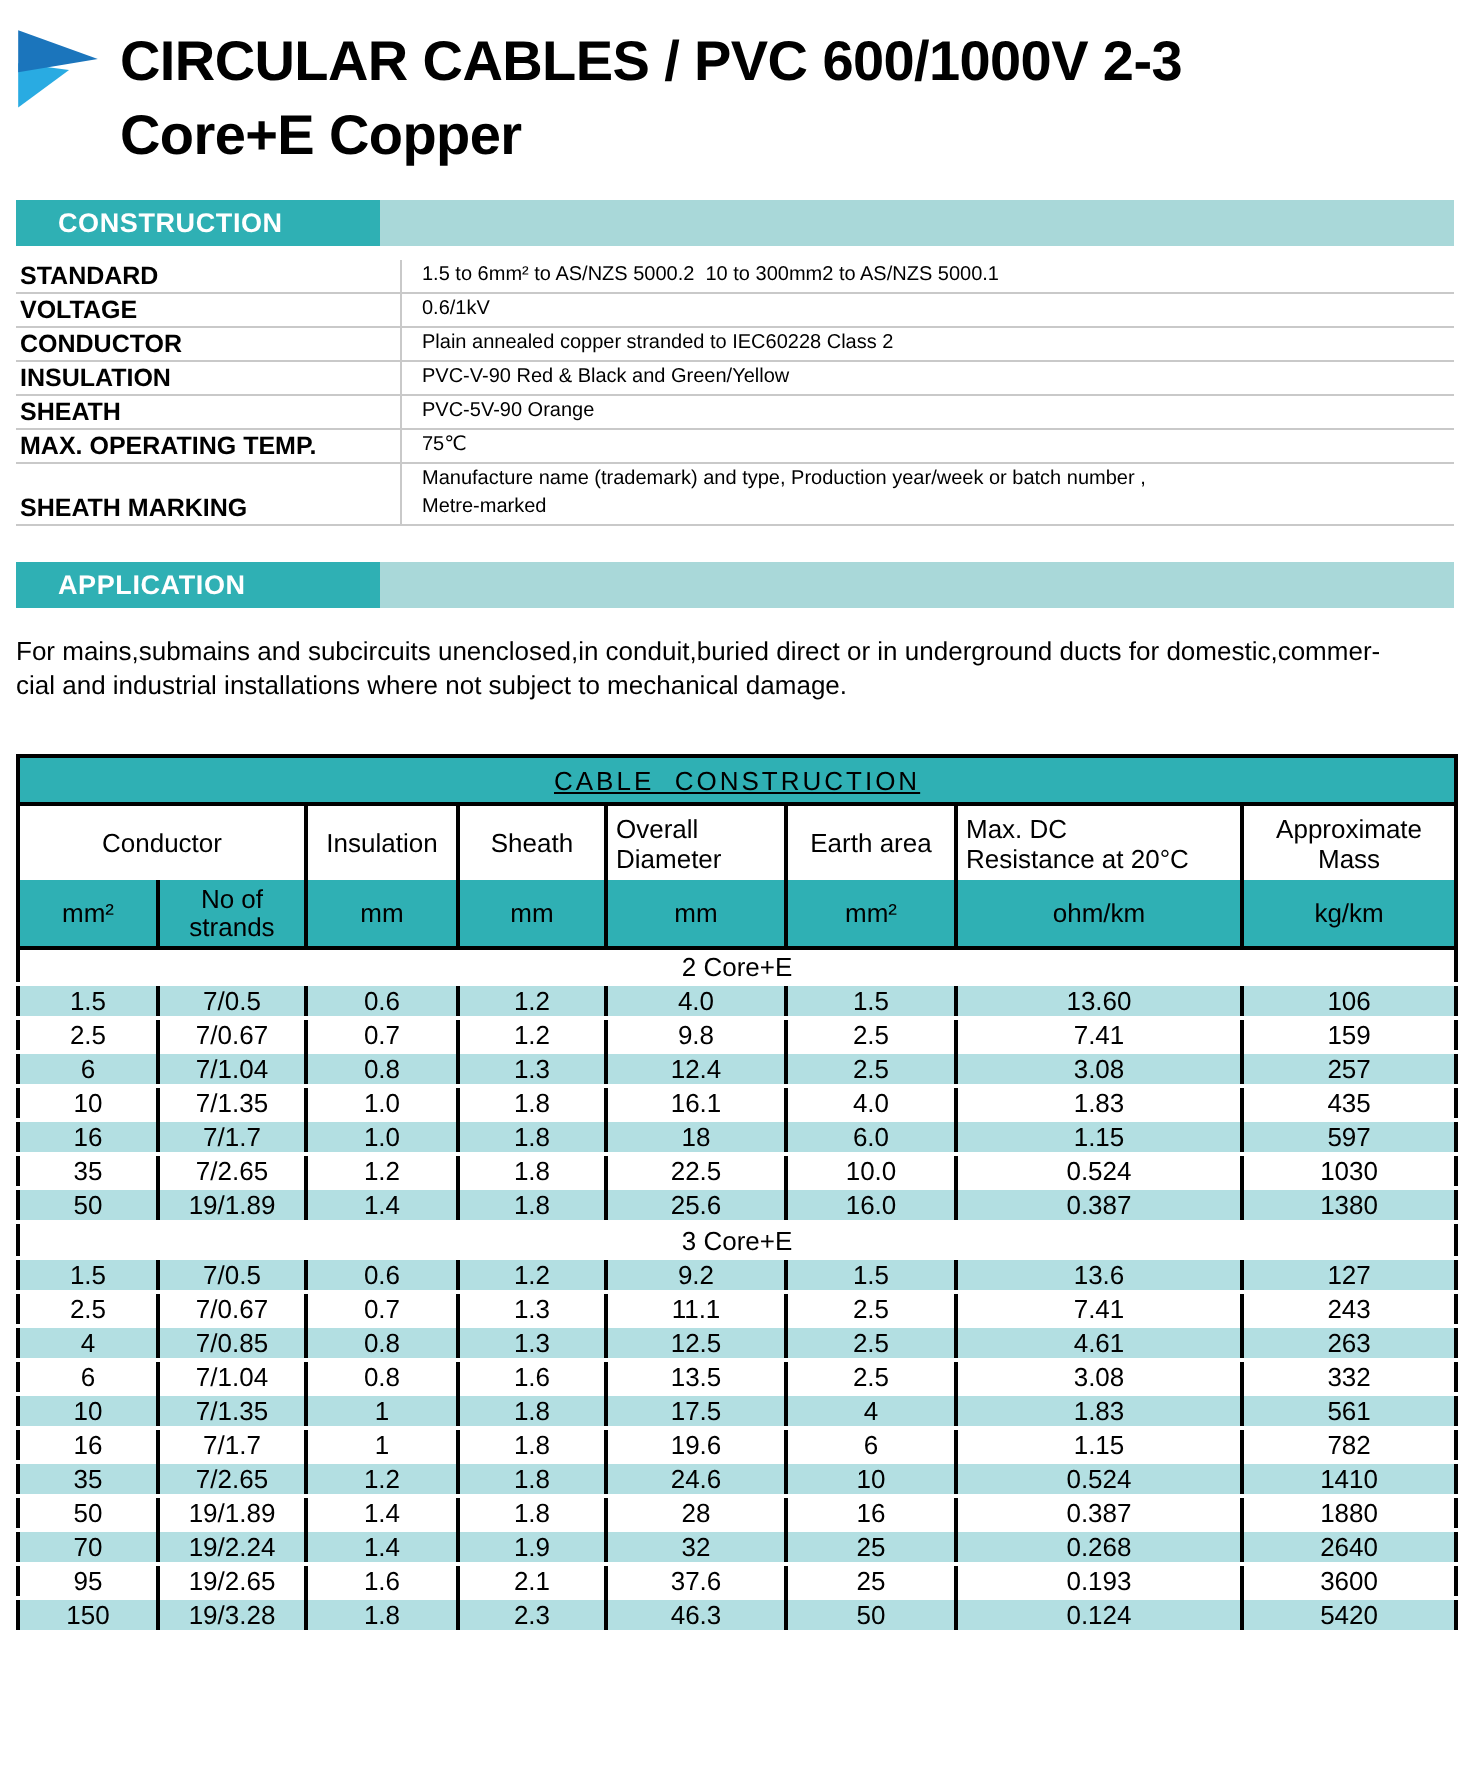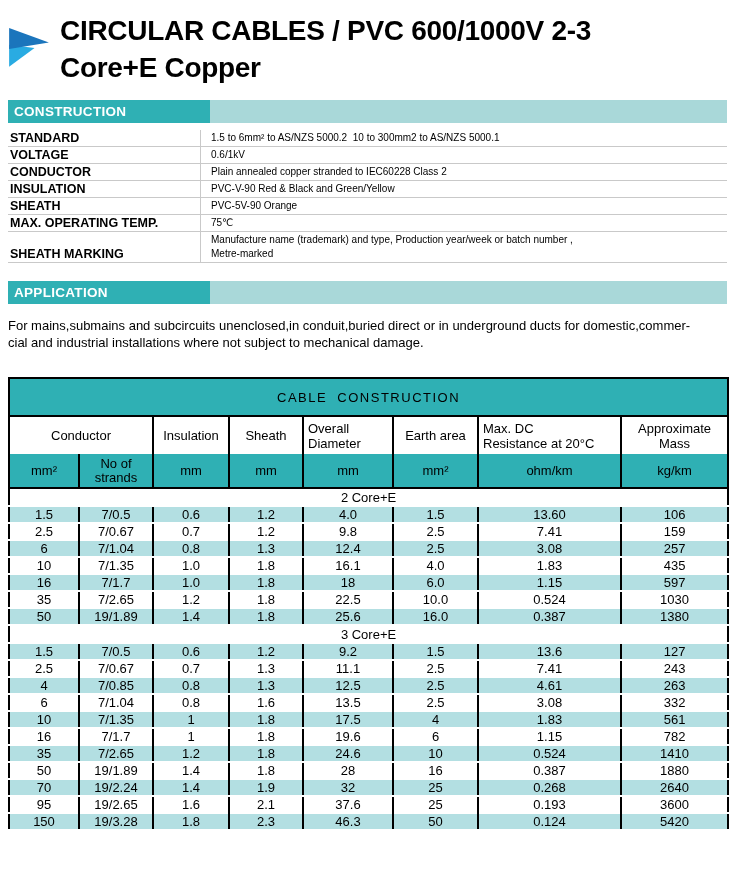--- a/index.html
+++ b/index.html
@@ -13,33 +13,33 @@
   *{box-sizing:border-box;}
   html,body{margin:0;padding:0;background:#fff;}
   body{
     width:735px;height:891px;overflow:hidden;
     font-family:"Liberation Sans","DejaVu Sans",sans-serif;
     color:#000;
   }
   .page{padding:12px 8px 0 8px;}
 
   
-  .title-block{display:flex;align-items:center;margin-bottom:14px;}
+  .title-block{display:flex;align-items:flex-start;margin-bottom:14px;}
   .arrow-wrap{width:46px;flex:0 0 46px;padding-top:2px;}
   .page-title{
     margin:0 0 0 6px;font-size:28px;line-height:37px;font-weight:bold;
     letter-spacing:-0.3px;white-space:pre-line;
   }
 
   
   .band{display:flex;height:23px;margin-top:4px;}
   .band-dark{
-    width:202px;background:var(--teal-dark);color:#fff;
+    width:182px;background:var(--teal-dark);color:#fff;
     font-weight:bold;font-size:13.5px;display:flex;align-items:center;
-    padding-left:6px;letter-spacing:0.3px;
+    padding-left:21px;letter-spacing:0.3px;
   }
   .band-light{flex:1;background:var(--teal-light);}
 
   
   .spec-table{margin-top:7px;}
   .spec-row{
     display:flex;border-bottom:1px solid var(--border-gray);
     min-height:16px;align-items:flex-end;
   }
   .spec-label{
@@ -60,22 +60,23 @@
   table.cable{
     border-collapse:collapse;table-layout:fixed;width:719px;
     border:2px solid #000;margin-top:2px;
   }
   table.cable td,table.cable th{
     padding:0;font-size:13px;font-weight:normal;text-align:center;
     overflow:hidden;
   }
   .tbl-title td{
     background:var(--teal-dark);font-weight:bold;font-size:15.5px;
-    letter-spacing:1.5px;height:38px;border-bottom:2px solid #000;
+    letter-spacing:1.5px;height:24px;border-bottom:2px solid #000;
     white-space:pre;
+    text-decoration:underline;
   }
   .head-row th{
     background:#fff;height:38px;border-left:2px solid #000;
     font-size:13px;line-height:15px;vertical-align:middle;white-space:pre-line;
   }
   .head-row th:first-child{border-left:none;}
   .head-row th.al{text-align:left;padding-left:4px;}
   .units-row td{
     background:var(--teal-dark);height:34px;border-left:2px solid #000;
     border-bottom:2px solid #000;vertical-align:middle;line-height:14px;

